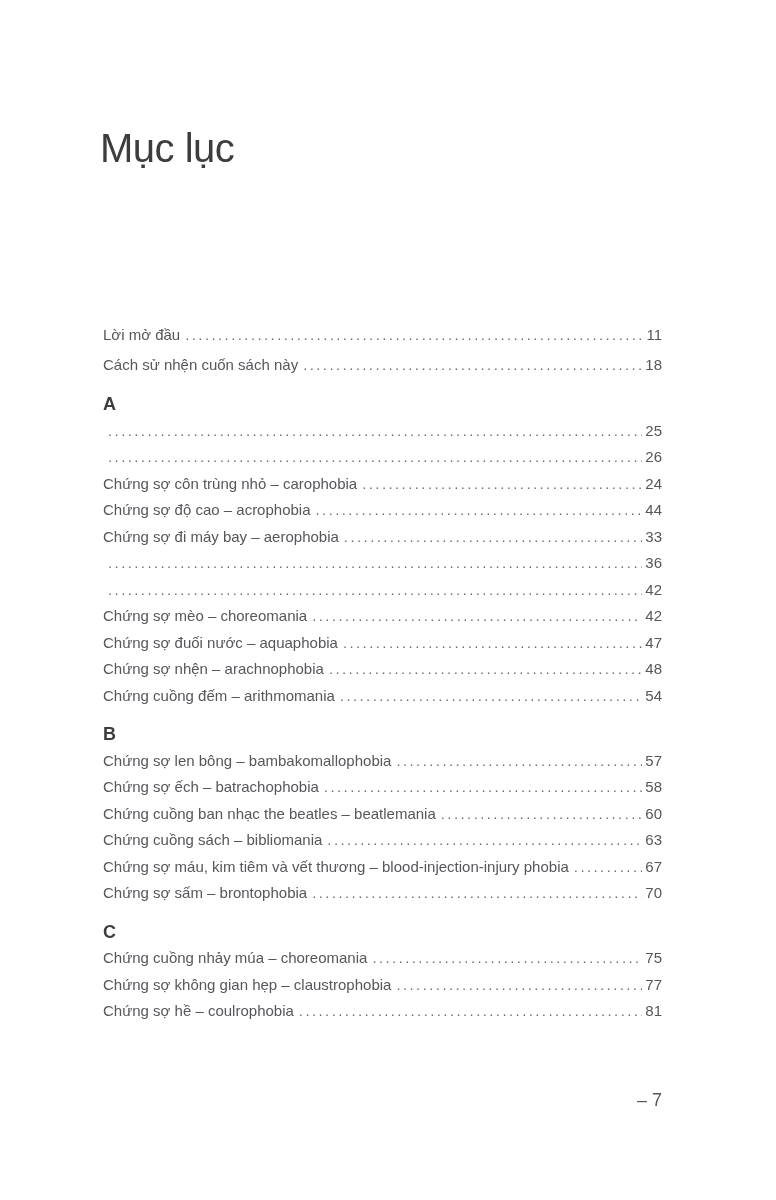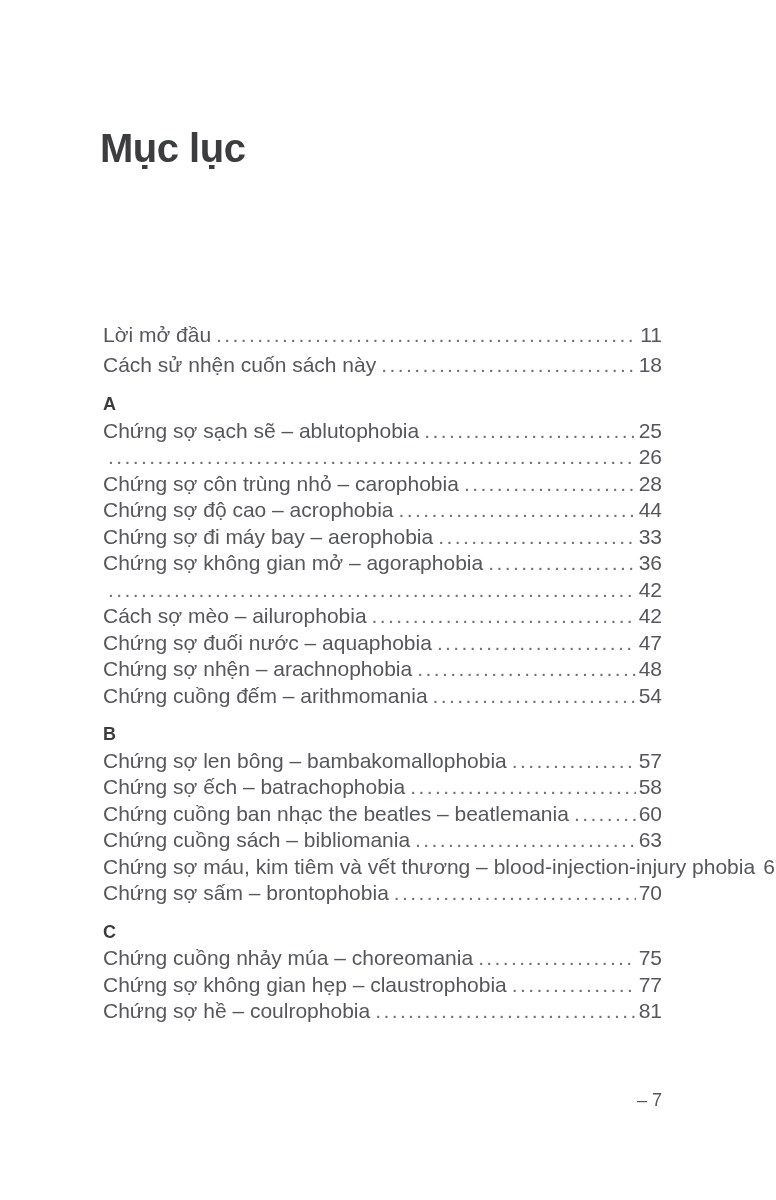--- a/index.html
+++ b/index.html
@@ -8,35 +8,35 @@
     width:776px;height:1200px;
     margin:0 auto;
     background:#ffffff;
     font-family:"Liberation Sans","DejaVu Sans",sans-serif;
     overflow:hidden;
   }
   .title{
     position:absolute;
     left:100px;top:126px;
     font-size:40px;
-    font-weight:700;
+    font-weight:400;
     letter-spacing:-0.5px;
     color:var(--ink-heading,#3c3d3f);
   }
   .toc{
     position:absolute;
     left:103px;top:320px;
     width:559px;
   }
   .row{
     display:flex;
     align-items:baseline;
     height:26.5px;
     line-height:26.5px;
-    font-size:21px;
+    font-size:15px;
     color:var(--ink-text,#55575b);
   }
   .row.intro{height:29.5px;line-height:29.5px;}
   .label{white-space:nowrap;flex-shrink:0;}
   .dots{
     flex:1 1 auto;
     min-width:0;
     overflow:hidden;
     white-space:nowrap;
     margin:0 3px 0 5px;
@@ -75,54 +75,52 @@
         <span class="dots"></span>
         <span class="pagenum">11</span>
       </div>
       <div class="row intro">
         <span class="label">Cách sử nhện cuốn sách này</span>
         <span class="dots"></span>
         <span class="pagenum">18</span>
       </div>
       <div class="section-letter">A</div>
       <div class="row">
-        <span class="label">Chứng sợ sạch sẽ – ablutophobia</span>
         <span class="dots"></span>
         <span class="pagenum">25</span>
       </div>
       <div class="row">
         <span class="dots"></span>
         <span class="pagenum">26</span>
       </div>
       <div class="row">
         <span class="label">Chứng sợ côn trùng nhỏ – carophobia</span>
         <span class="dots"></span>
-        <span class="pagenum">28</span>
+        <span class="pagenum">24</span>
       </div>
       <div class="row">
         <span class="label">Chứng sợ độ cao – acrophobia</span>
         <span class="dots"></span>
         <span class="pagenum">44</span>
       </div>
       <div class="row">
         <span class="label">Chứng sợ đi máy bay – aerophobia</span>
         <span class="dots"></span>
         <span class="pagenum">33</span>
       </div>
       <div class="row">
-        <span class="label">Chứng sợ không gian mở – agoraphobia</span>
         <span class="dots"></span>
         <span class="pagenum">36</span>
       </div>
       <div class="row">
         <span class="dots"></span>
         <span class="pagenum">42</span>
       </div>
       <div class="row">
-        <span class="label">Cách sợ mèo – ailurophobia</span>
+        <span class="label">Chứng sợ mèo – choreomania</span>
         <span class="dots"></span>
         <span class="pagenum">42</span>
       </div>
       <div class="row">
         <span class="label">Chứng sợ đuối nước – aquaphobia</span>
         <span class="dots"></span>
         <span class="pagenum">47</span>
       </div>
       <div class="row">
         <span class="label">Chứng sợ nhện – arachnophobia</span>

